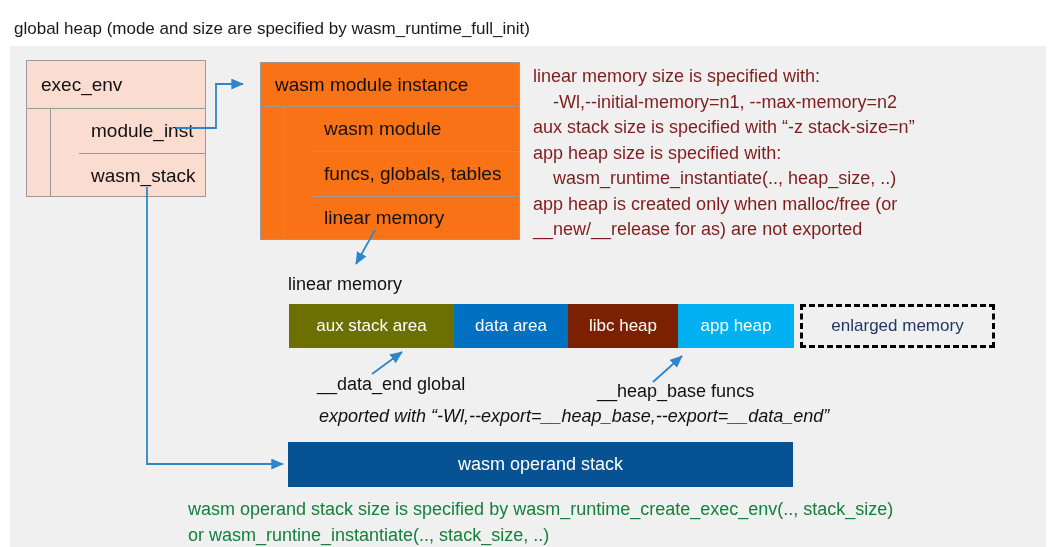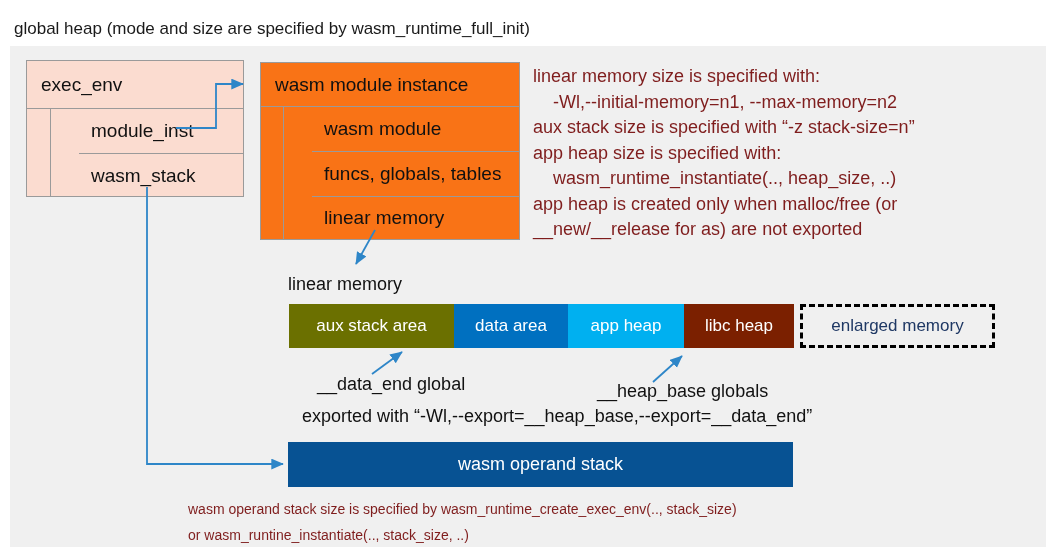--- a/index.html
+++ b/index.html
@@ -75,21 +75,21 @@
     white-space: nowrap;
   }
   .struct-row + .struct-row {
     border-top: 1px solid #9a9a9a;
   }
 
   
   #exec-env {
     left: 26px;
     top: 44px;
-    width: 218px;
+    width: 180px;
     height: 137px;
     background: #fbdcd0;
   }
   #exec-env .struct-header { height: 48px; }
   #exec-env .struct-body { height: 88px; }
   #exec-env .struct-gutter { width: 24px; }
   #exec-env .struct-row { height: 44px; }
 
   
   #module-instance {
@@ -151,44 +151,44 @@
 
   
   .callout {
     position: absolute;
     font-size: 18px;
     color: #111111;
     white-space: nowrap;
   }
   #data-end-label { left: 317px; top: 358px; }
   #heap-base-label { left: 597px; top: 365px; }
-  #exported-line  { left: 302px; top: 390px; }
+  #exported-line  { left: 319px; top: 390px; font-style: italic; }
 
   
   .operand-stack {
     position: absolute;
     left: 288px;
     top: 426px;
     width: 505px;
     height: 45px;
     background: #075293;
     display: flex;
     align-items: center;
     justify-content: center;
     font-size: 18px;
     color: #ffffff;
     white-space: nowrap;
   }
   .bottom-note {
     position: absolute;
     left: 188px;
     top: 481px;
-    font-size: 14px;
+    font-size: 18px;
     line-height: 25.5px;
-    color: #7f1d1d;
+    color: #15803d;
     white-space: pre;
   }
 
   svg.overlay {
     position: absolute;
     left: 0;
     top: 0;
     width: 1054px;
     height: 547px;
     pointer-events: none;
@@ -231,27 +231,27 @@
 aux stack size is specified with “-z stack-size=n”
 app heap size is specified with:
     wasm_runtime_instantiate(.., heap_size, ..)
 app heap is created only when malloc/free (or
 __new/__release for as) are not exported</div>
 
   <div class="lm-label">linear memory</div>
   <div class="mem-bar" id="mem-bar">
       <div class="seg" style="width: 165px; background: rgb(107, 112, 0); color: rgb(255, 255, 255);">aux stack area</div>
       <div class="seg" style="width: 114px; background: rgb(0, 112, 192); color: rgb(255, 255, 255);">data area</div>
+      <div class="seg" style="width: 110px; background: rgb(123, 32, 0); color: rgb(255, 255, 255);">libc heap</div>
       <div class="seg" style="width: 116px; background: rgb(0, 176, 240); color: rgb(255, 255, 255);">app heap</div>
-      <div class="seg" style="width: 110px; background: rgb(123, 32, 0); color: rgb(255, 255, 255);">libc heap</div>
       <div class="seg enlarged" style="width: 195px; color: rgb(31, 56, 100);">enlarged memory</div>
     </div>
 
   <div class="callout" id="data-end-label">__data_end global</div>
-  <div class="callout" id="heap-base-label">__heap_base globals</div>
+  <div class="callout" id="heap-base-label">__heap_base funcs</div>
   <div class="callout" id="exported-line">exported with “-Wl,--export=__heap_base,--export=__data_end”</div>
 
   <div class="operand-stack">wasm operand stack</div>
   <div class="bottom-note">wasm operand stack size is specified by wasm_runtime_create_exec_env(.., stack_size)
 or wasm_runtine_instantiate(.., stack_size, ..)</div>
 
   <svg class="overlay" viewBox="0 0 1054 547">
     <defs>
       <marker id="ah" markerWidth="8" markerHeight="8" refX="6.5" refY="3" orient="auto">
         <path d="M0,0 L7,3 L0,6 z" fill="#2e86c8"></path>

